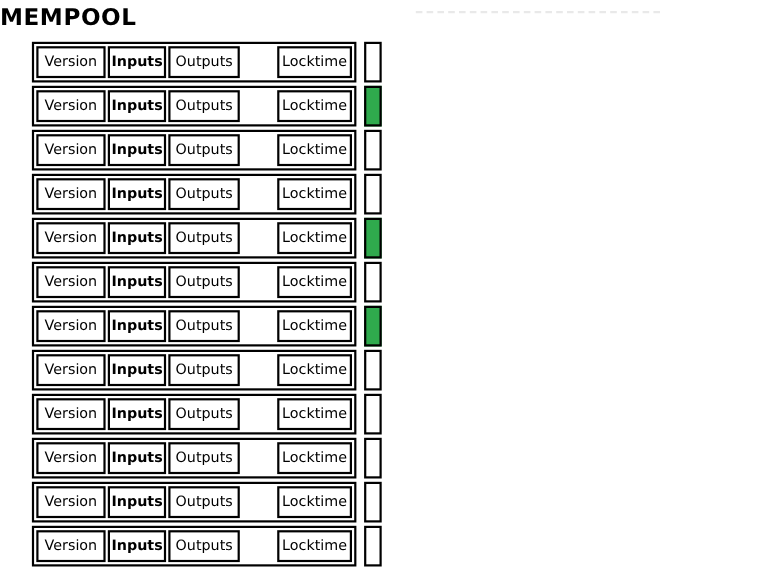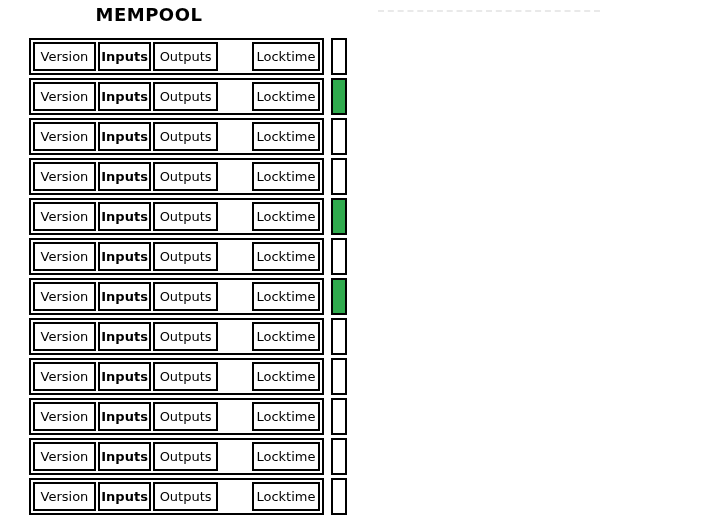--- a/index.html
+++ b/index.html
@@ -13,22 +13,22 @@
     width: 701px;
     height: 520px;
     background: #ffffff;
     overflow: hidden;
   }
   .title {
     position: absolute;
     left: 0;
     top: 4px;
     width: 298px;            
-    text-align: center;
-    font-size: 18px;
+    text-align: left;
+    font-size: 21px;
     font-weight: 700;
     letter-spacing: 0.5px;
     color: #000000;
     margin: 0;
   }
   .dashed-line {
     position: absolute;
     left: 378px;
     top: 10px;
     width: 222px;

